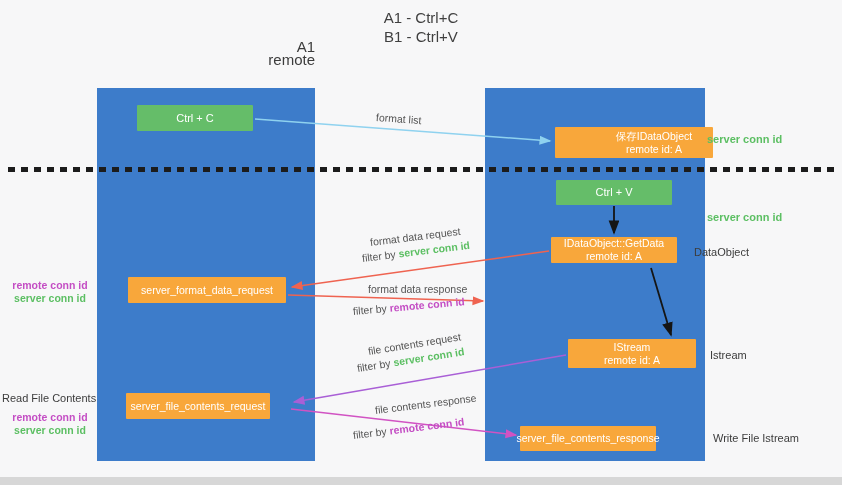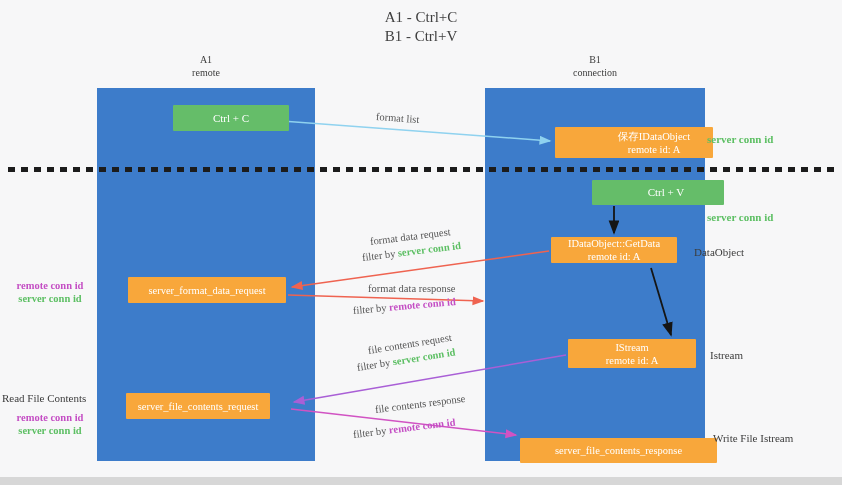--- a/index.html
+++ b/index.html
@@ -1,60 +1,60 @@
 <!DOCTYPE html>
 <html><head>
 <meta charset="utf-8">
 <style>
   html,body{margin:0;padding:0;}
   .stage{
     position:relative;
     width:842px;height:485px;
     background:#f7f7f8;
-    font-family:Liberation Serif, serif;
+    font-family:Liberation Sans, sans-serif;
     overflow:hidden;
   }
   .abs{position:absolute;}
   
   .title{
     top:8px;left:0;width:842px;text-align:center;
     font-size:15px;color:#3f3f3f;line-height:19px;z-index:5;
   }
   
   .lane-header{
-    text-align:center;font-size:10px;color:#3c3c3c;line-height:13px;z-index:5;top:53px;
+    text-align:right;font-size:15px;color:#3c3c3c;line-height:13px;z-index:5;top:40px;
   }
   .lane-header.left{left:97px;width:218px;}
   .lane-header.right{left:485px;width:220px;}
   
   .lane{top:88px;height:373px;background:#3d7cca;z-index:1;}
   .lane.left{left:97px;width:218px;}
   .lane.right{left:485px;width:220px;}
   
   .dotted{
     left:8px;top:167px;width:826px;height:5px;z-index:4;
     background:repeating-linear-gradient(90deg,#1c1c1c 0 7px,transparent 7px 13px);
   }
   
   .node{
     z-index:3;display:flex;flex-direction:column;align-items:center;justify-content:center;
     color:#fff;text-align:center;border-radius:1px;
   }
   .node .l1,.node .l2{line-height:13px;}
-  .green-box{background:#65bd69;font-size:11px;margin-left:36px;}
+  .green-box{background:#65bd69;font-size:11px;}
   .orange-box{background:#f8a73b;font-size:10.5px;}
   #ctrl-c{left:137px;top:105px;width:116px;height:26px;}
   #save-obj{left:555px;top:127px;width:118px;height:31px;padding-left:40px;}
-  #ctrl-v{left:556px;top:180px;width:116px;height:25px;padding-left:16px;}
+  #ctrl-v{left:556px;top:180px;width:116px;height:25px;}
   #getdata{left:551px;top:237px;width:126px;height:26px;}
   #format-request{left:128px;top:277px;width:158px;height:26px;}
   #format-response{left:487px;top:289px;width:158px;height:26px;}
   #istream-box{left:568px;top:339px;width:128px;height:29px;}
   #file-request{left:126px;top:393px;width:144px;height:26px;}
-  #file-response{left:520px;top:426px;width:197px;height:25px;margin-top:12px;}
+  #file-response{left:520px;top:426px;width:136px;height:25px;}
   
   .side-text{z-index:5;font-size:11px;color:#3c3c3c;white-space:nowrap;}
   .green-t{color:#5cbf63;font-weight:bold;}
   .magenta-t{color:#c44ec4;font-weight:bold;}
   #conn-top{left:707px;top:133px;}
   #conn-mid{left:707px;top:211px;}
   #dataobject-label{left:694px;top:246px;}
   #istream-label{left:710px;top:349px;}
   #write-label{left:713px;top:432px;}
   #read-label{left:2px;top:392px;}
@@ -86,24 +86,20 @@
 
   <div class="abs title">
     <div>A1 - Ctrl+C</div>
     <div>B1 - Ctrl+V</div>
   </div>
 
   <div class="abs lane-header left">
     <div>A1</div>
     <div>remote</div>
   </div>
-  <div class="abs lane-header right">
-    <div>B1</div>
-    <div>connection</div>
-  </div>
 
   <div class="abs lane left"></div>
   <div class="abs lane right"></div>
 
   <svg class="abs arrows" width="842" height="485" viewBox="0 0 842 485">
     <defs>
       <marker id="m-lblue" markerWidth="9" markerHeight="7" refX="7" refY="3" orient="auto">
         <path d="M0,0 L8,3 L0,6 z" fill="#8fd2ef"></path>
       </marker>
       <marker id="m-black" markerWidth="9" markerHeight="7" refX="7" refY="3" orient="auto">

